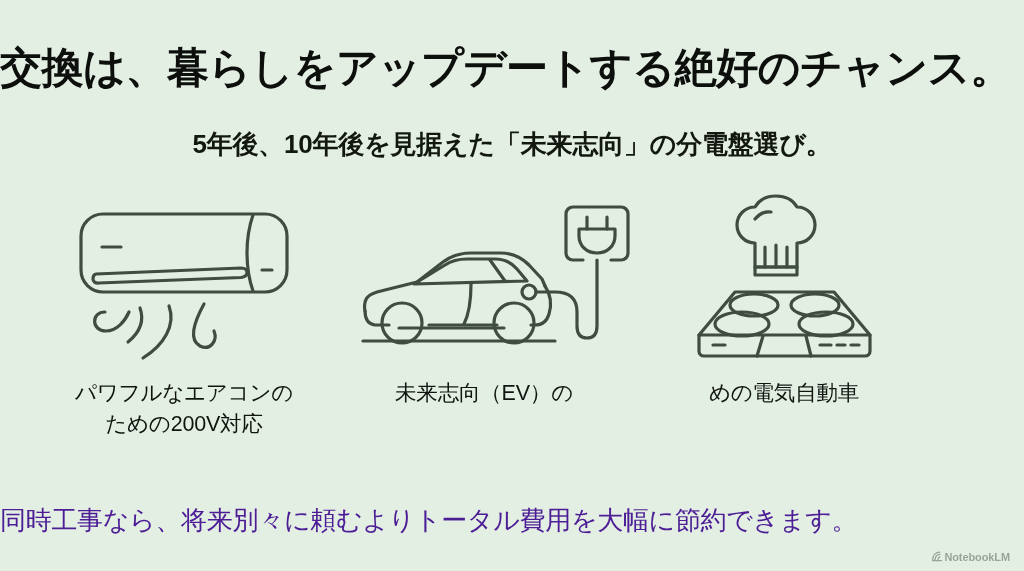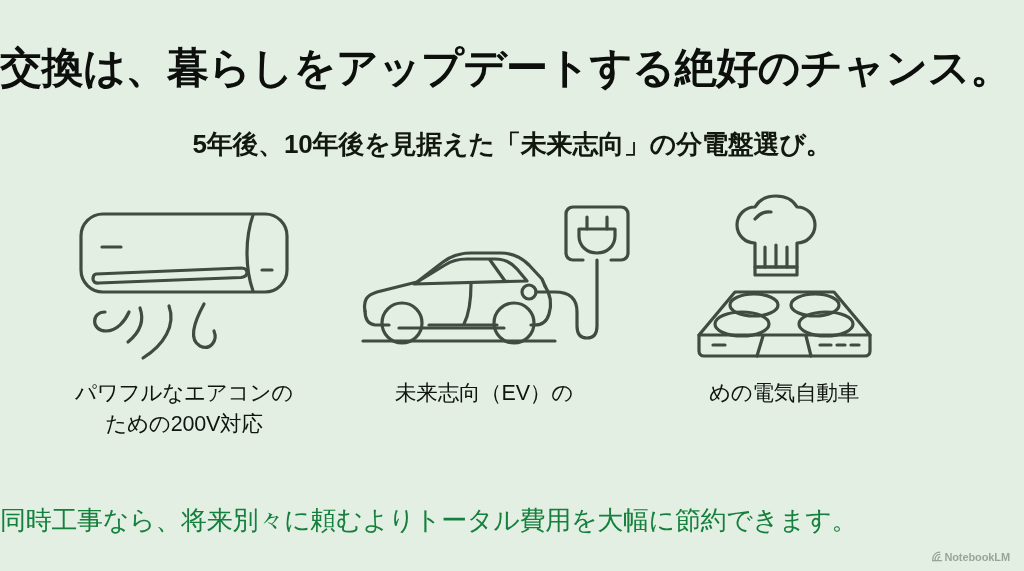--- a/index.html
+++ b/index.html
@@ -89,21 +89,21 @@
   
   .footer-note {
     position: absolute;
     top: 505px;
     left: 0;
     width: 840px;
     text-align: center;
     font-size: 26px;
     line-height: 1.2;
     letter-spacing: -0.3px;
-    color: #15803d;
+    color: #4c1d95;
     white-space: nowrap;
   }
 
   
   .watermark {
     position: absolute;
     right: 14px;
     bottom: 8px;
     display: flex;
     align-items: center;

